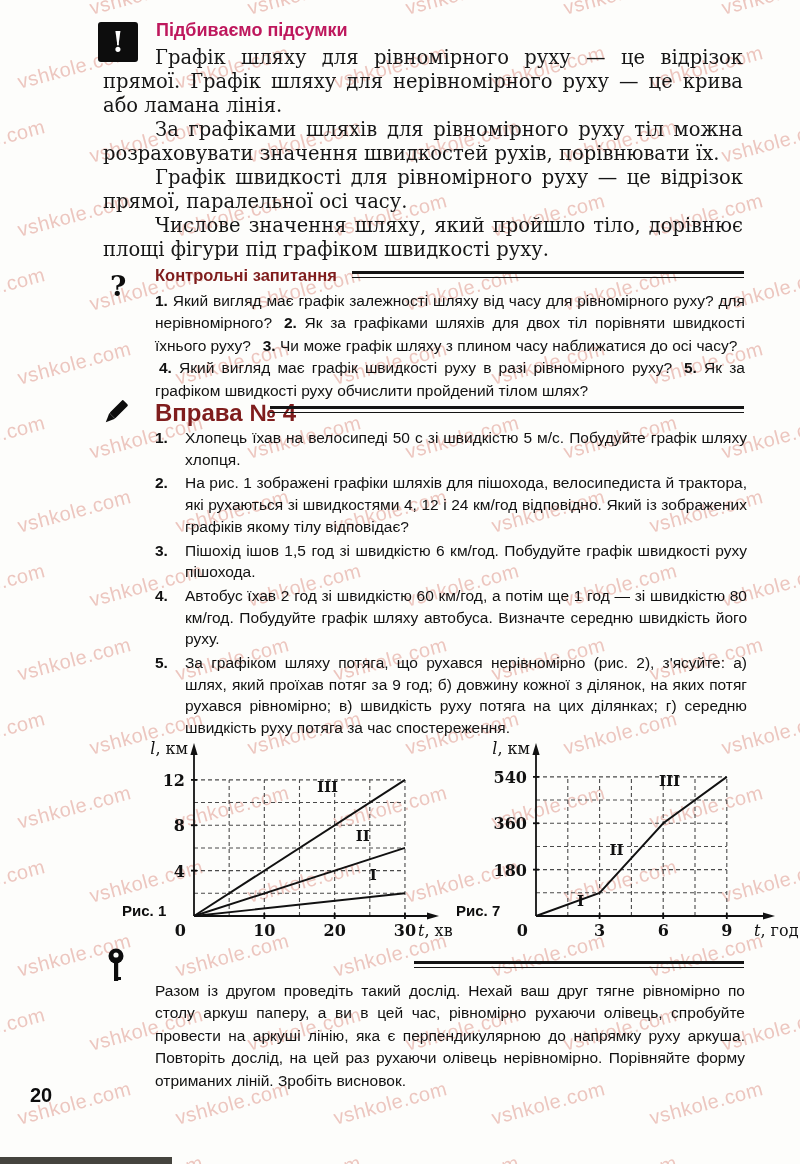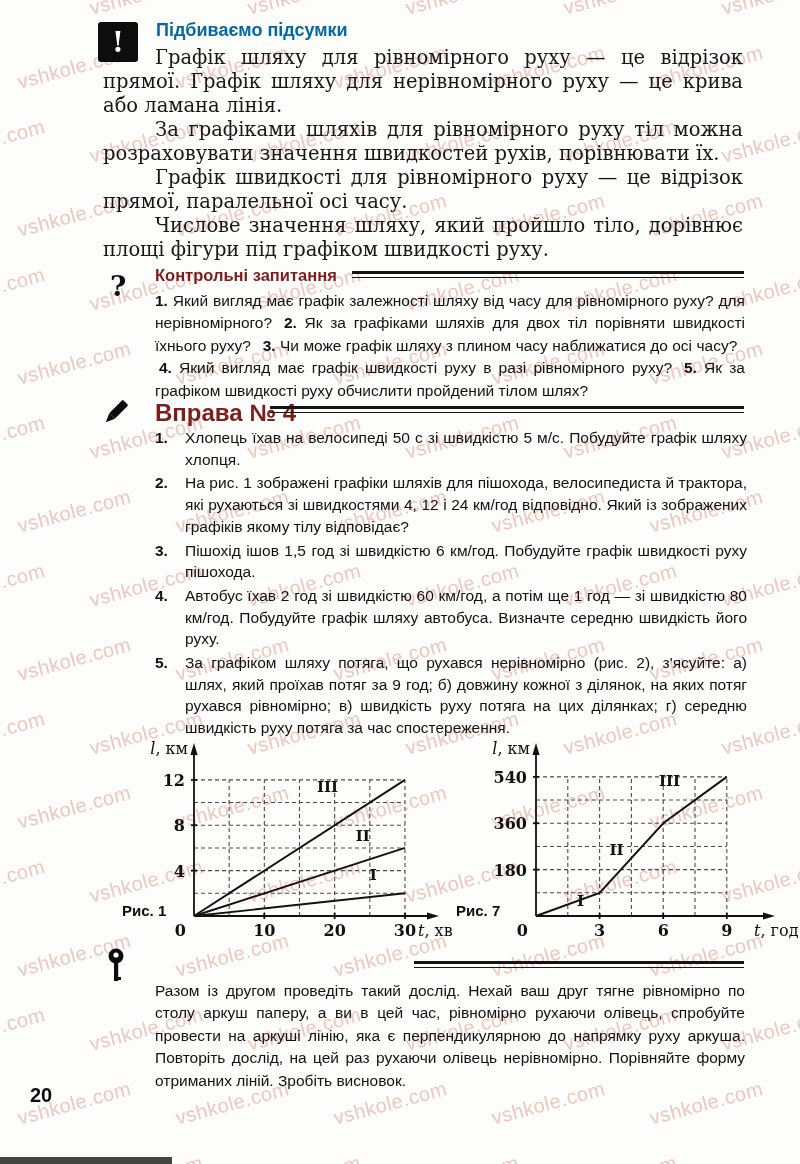--- a/index.html
+++ b/index.html
@@ -11,21 +11,21 @@
   .wm{position:absolute;font:20px "Liberation Sans",sans-serif;transform:rotate(-15deg);
       white-space:nowrap;opacity:.8;letter-spacing:.5px;}
 
   #content{position:absolute;inset:0;z-index:1;}
 
   .abs{position:absolute;}
 
   
   .bang{left:98px;top:22px;width:40px;height:40px;background:#0d0d0d;border-radius:3px;
         color:#fff;font:bold 27px "DejaVu Serif",serif;display:flex;align-items:center;justify-content:center;}
-  .sum-title{left:156px;top:20px;font:bold 18px "Liberation Sans",sans-serif;color:#0369a1;}
+  .sum-title{left:156px;top:20px;font:bold 18px "Liberation Sans",sans-serif;color:#be185d;}
   .sum-body{left:103px;top:46px;width:640px;font:19.5px "DejaVu Serif",serif;line-height:24px;
             color:#161616;text-align:justify;}
   .sum-body p{margin:0;text-indent:52px;}
 
   
   .sec-title{font:bold 16.5px "Liberation Sans",sans-serif;color:#7f1d1d;white-space:nowrap;}
   .rule{border-top:3px solid #141414;border-bottom:1.5px solid #141414;height:3px;}
 
   .q-icon{left:110px;top:270px;font:bold 28px "DejaVu Serif",serif;color:#0d0d0d;}
   .q-body{left:155px;top:290px;width:590px;font:15.5px "Liberation Sans",sans-serif;

